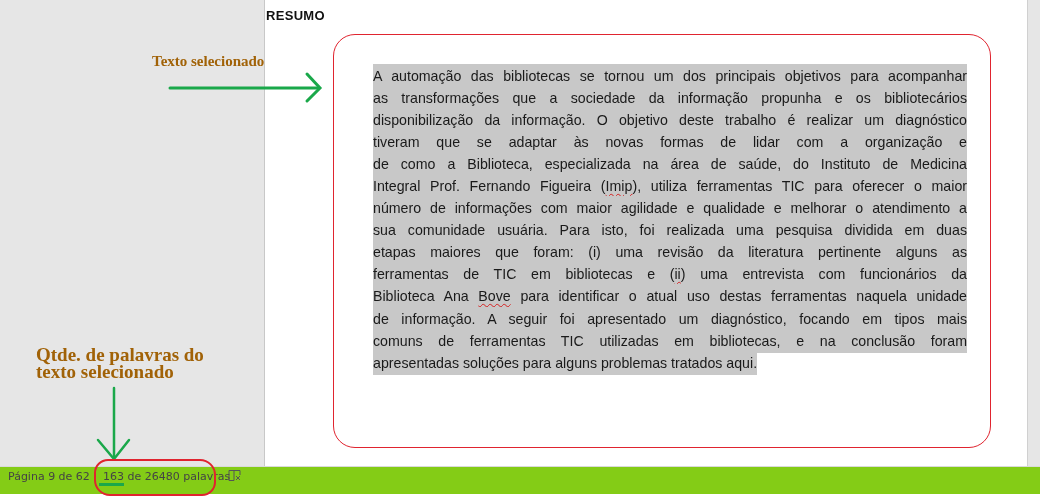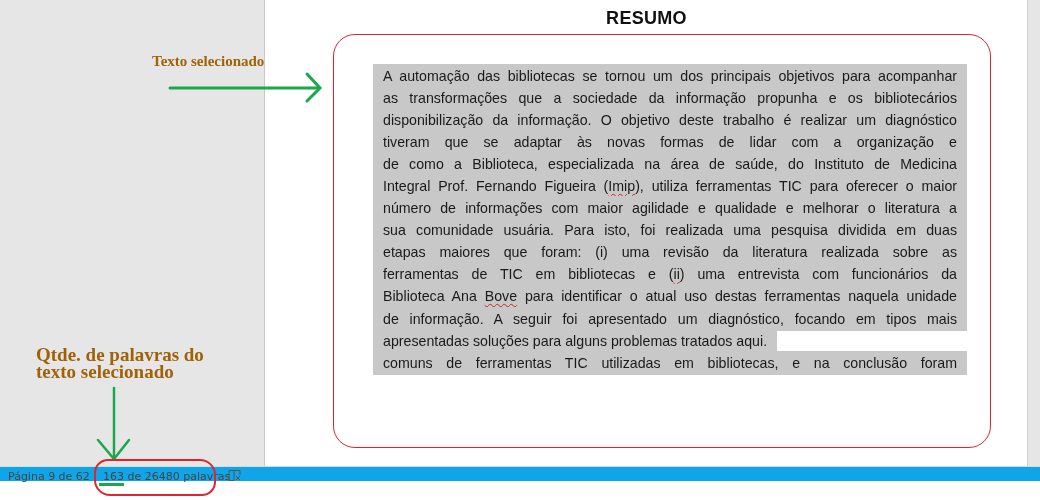--- a/index.html
+++ b/index.html
@@ -3,36 +3,36 @@
 <meta charset="utf-8">
 <style>
   * { box-sizing: border-box; margin: 0; padding: 0; }
   html, body { width: 1040px; height: 500px; overflow: hidden; background: #ffffff; }
   body { position: relative; font-family: "Liberation Sans", sans-serif; }
 
   .left-gray { position: absolute; left: 0; top: 0; width: 265px; height: 466px; background: #e6e6e6; border-right: 1px solid #c8c8c8; }
   .right-gray { position: absolute; left: 1027px; top: 0; width: 13px; height: 466px; background: #e6e6e6; border-left: 1px solid #d0d0d0; }
   .page { position: absolute; left: 266px; top: 0; width: 761px; height: 466px; background: #ffffff; }
 
-  .heading { position: absolute; left: 266px; top: 8px; width: 761px; text-align: center; font-weight: bold; font-size: 18px; color: #111; letter-spacing: 0.3px; }
+  .heading { position: absolute; left: 266px; top: 8px; width: 761px; text-align: left; font-weight: bold; font-size: 13px; color: #111; letter-spacing: 0.3px; }
 
   .red-box { position: absolute; left: 333px; top: 34px; width: 658px; height: 414px; border: 1.3px solid #e0242f; border-radius: 22px; }
 
   .abstract { position: absolute; left: 373px; top: 64px; width: 594px; font-size: 14.2px; line-height: 22.05px; color: #1a1a1a; text-align: justify; }
   .abstract .line { display: block; text-align: justify; text-align-last: justify; white-space: nowrap; height: 22.05px; }
-  .abstract .line span.sel { background: #c8c8c8; display: inline-block; width: 100%; text-align: justify; text-align-last: justify; padding: 1px 10px; }
+  .abstract .line span.sel { background: #c8c8c8; display: inline-block; width: 100%; text-align: justify; text-align-last: justify; padding: 1px 0; }
   .abstract .line.last { text-align-last: left; }
   .abstract .line.last span.sel { width: auto; text-align-last: left; }
   .squiggle { text-decoration: underline wavy #d42020; text-decoration-thickness: 1px; text-underline-offset: 2px; }
 
   .annot { position: absolute; font-family: "Liberation Serif", serif; color: #a16207; font-weight: bold; }
   .annot-1 { left: 152px; top: 53px; font-size: 15px; }
   .annot-2 { left: 36px; top: 346px; font-size: 19px; line-height: 17px; }
 
-  .statusbar { position: absolute; left: 0; top: 466px; width: 1040px; height: 15px; background: #0ea5e9; border-top: 1px solid #dadada; font-size: 11px; color: #444; font-family: "DejaVu Sans", sans-serif; }
+  .statusbar { position: absolute; left: 0; top: 466px; width: 1040px; height: 28px; background: #84cc16; border-top: 1px solid #dadada; font-size: 11px; color: #444; font-family: "DejaVu Sans", sans-serif; }
   .statusbar .item { position: absolute; top: 3px; white-space: nowrap; }
   .status-page { left: 8px; }
   .status-words { left: 103px; }
   .status-icon { left: 228px; top: 2px !important; width: 14px; height: 13px; }
 
   .word-oval { position: absolute; left: 94px; top: 459px; width: 122px; height: 37px; border: 2.2px solid #e0242f; border-radius: 14px 16px 14px 16px; }
   .green-underline { position: absolute; left: 99px; top: 483px; width: 25px; height: 2.5px; background: #1aa84a; }
 
   svg.arrows { position: absolute; left: 0; top: 0; }
 </style>
@@ -47,28 +47,28 @@
 
 <div class="red-box"></div>
 
 <div class="abstract">
   <span class="line"><span class="sel">A automação das bibliotecas se tornou um dos principais objetivos para acompanhar</span></span>
   <span class="line"><span class="sel">as transformações que a sociedade da informação propunha e os bibliotecários</span></span>
   <span class="line"><span class="sel">disponibilização da informação. O objetivo deste trabalho é realizar um diagnóstico</span></span>
   <span class="line"><span class="sel">tiveram que se adaptar às novas formas de lidar com a organização e</span></span>
   <span class="line"><span class="sel">de como a Biblioteca, especializada na área de saúde, do Instituto de Medicina</span></span>
   <span class="line"><span class="sel" id="line-imip">Integral Prof. Fernando Figueira (<span class="squiggle">Imip</span>), utiliza ferramentas TIC para oferecer o maior</span></span>
-  <span class="line"><span class="sel">número de informações com maior agilidade e qualidade e melhorar o literatura a</span></span>
+  <span class="line"><span class="sel">número de informações com maior agilidade e qualidade e melhorar o atendimento a</span></span>
   <span class="line"><span class="sel">sua comunidade usuária. Para isto, foi realizada uma pesquisa dividida em duas</span></span>
-  <span class="line"><span class="sel">etapas maiores que foram: (i) uma revisão da literatura realizada sobre as</span></span>
+  <span class="line"><span class="sel">etapas maiores que foram: (i) uma revisão da literatura pertinente alguns as</span></span>
   <span class="line"><span class="sel" id="line-ii">ferramentas de TIC em bibliotecas e (<span class="squiggle">ii</span>) uma entrevista com funcionários da</span></span>
   <span class="line"><span class="sel" id="line-bove">Biblioteca Ana <span class="squiggle">Bove</span> para identificar o atual uso destas ferramentas naquela unidade</span></span>
   <span class="line"><span class="sel">de informação. A seguir foi apresentado um diagnóstico, focando em tipos mais</span></span>
+  <span class="line"><span class="sel">comuns de ferramentas TIC utilizadas em bibliotecas, e na conclusão foram</span></span>
   <span class="line last"><span class="sel">apresentadas soluções para alguns problemas tratados aqui.</span></span>
-  <span class="line"><span class="sel">comuns de ferramentas TIC utilizadas em bibliotecas, e na conclusão foram</span></span>
 </div>
 
 <div class="annot annot-1">Texto selecionado</div>
 <div class="annot annot-2">
   <div>Qtde. de palavras do</div>
   <div>texto selecionado</div>
 </div>
 
 <svg class="arrows" width="1040" height="500">
   <g stroke="#1aa84a" stroke-width="3" fill="none" stroke-linecap="round">

